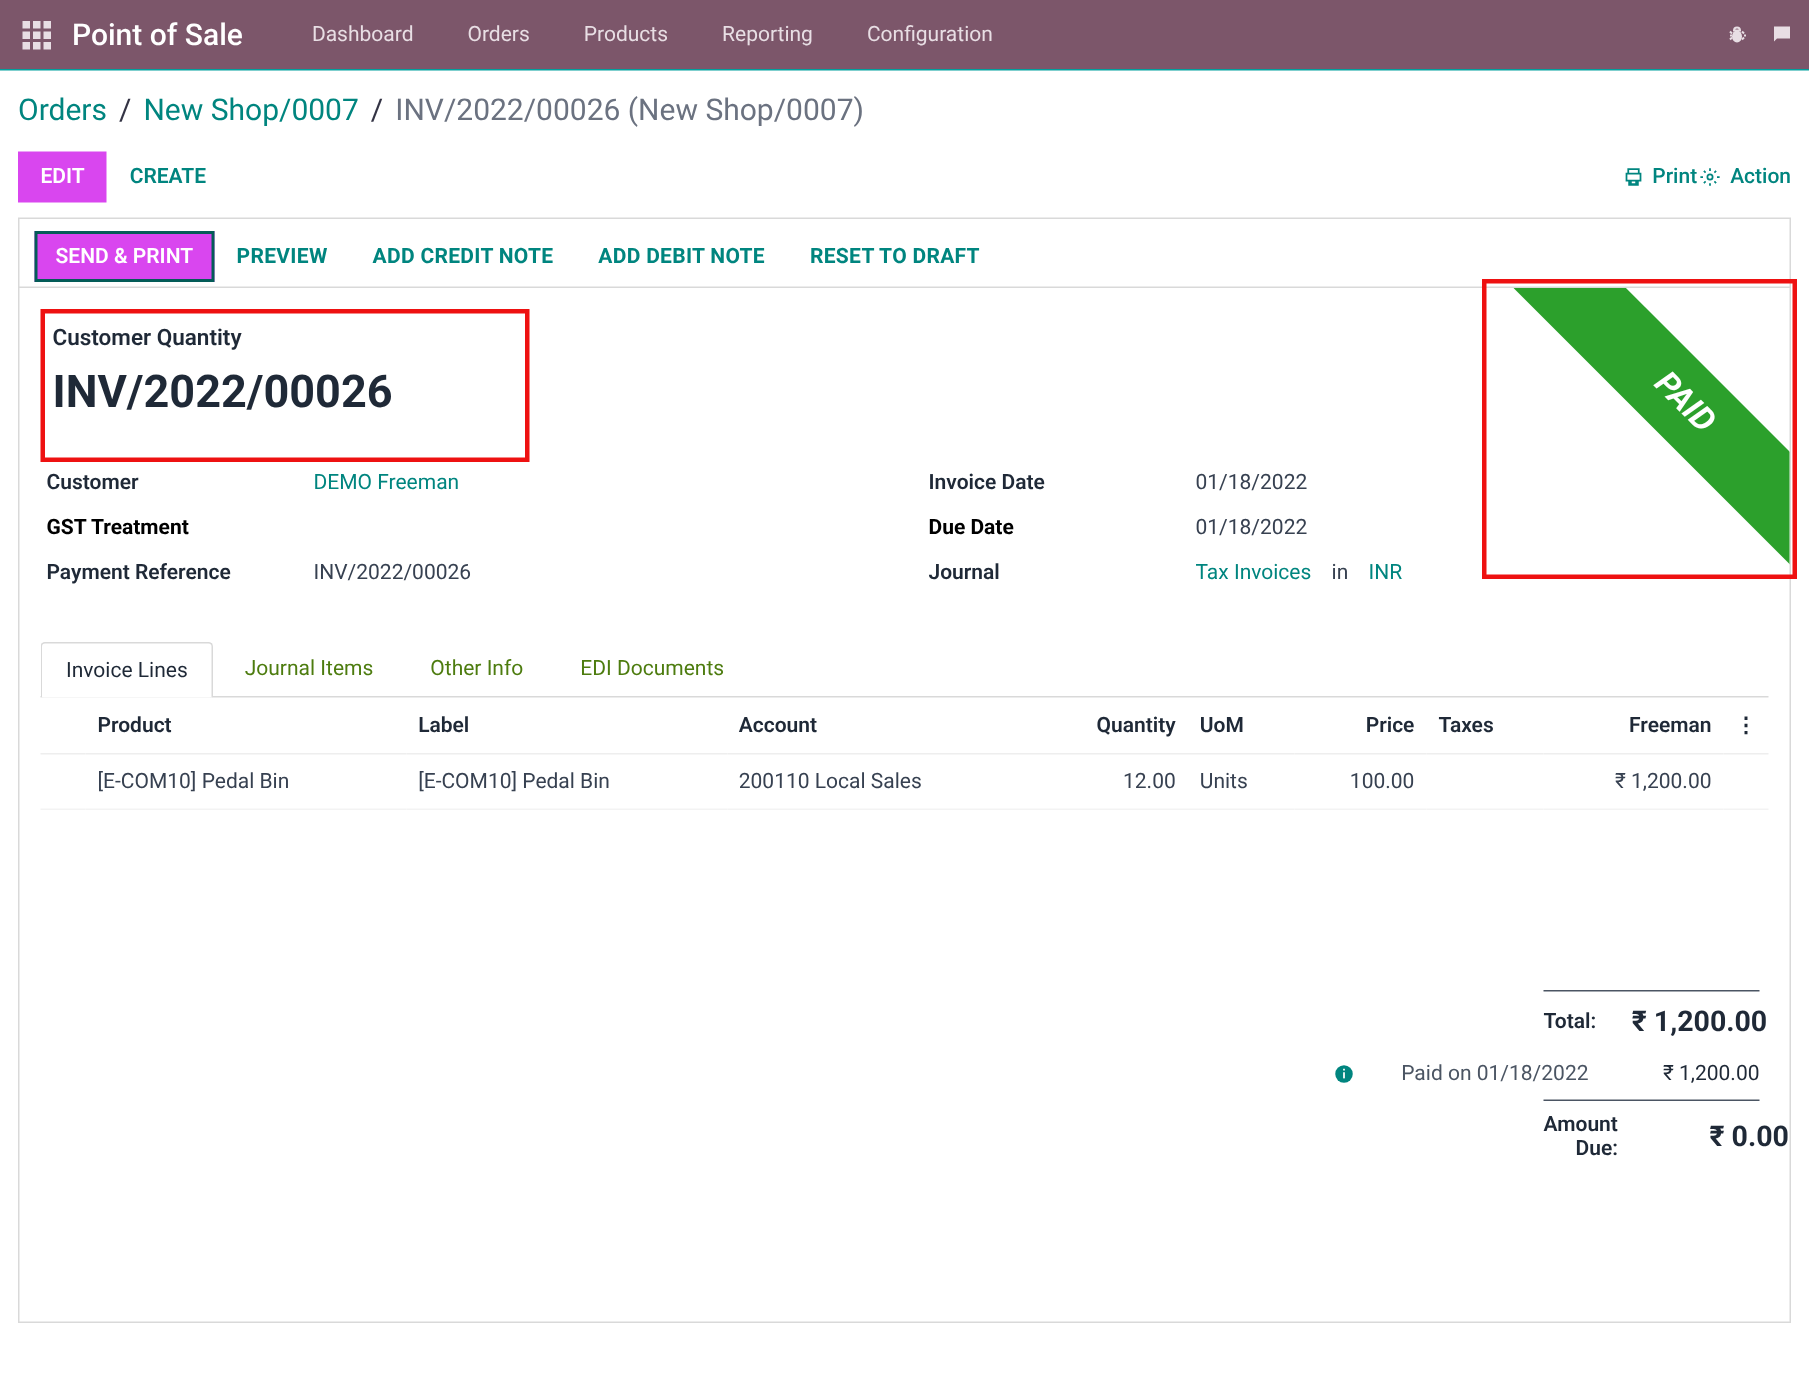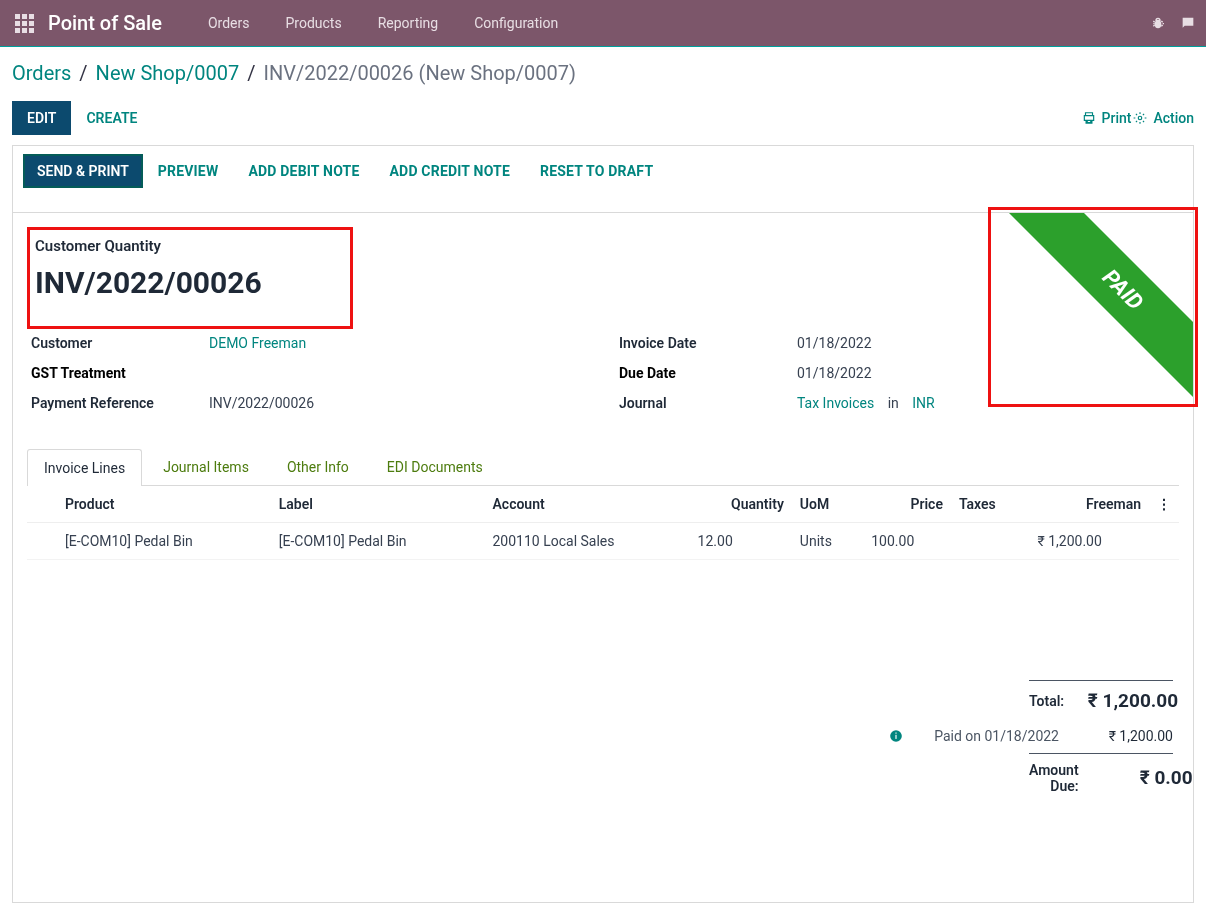--- a/index.html
+++ b/index.html
@@ -13,25 +13,25 @@
   .topnav a{color:#e8dee4;font-size:14px;padding:14px 18px;cursor:pointer}
   .top-actions{margin-left:auto;display:flex;align-items:center;gap:14px;padding-right:10px;color:#e8dee4}
   .accent-line{height:1px;background:#00a09d}
   .page-head{padding:14px 12px 10px}
   .breadcrumb{font-size:20px;display:flex;align-items:center;gap:8px;flex-wrap:wrap}
   .breadcrumb .link{color:#00857f;cursor:pointer}
   .breadcrumb .sep{color:#334}
   .breadcrumb .cur{color:#6b7280}
   .head-btns{display:flex;align-items:center;margin-top:16px}
   .btn{font-size:14px;font-weight:600;padding:8px 14px;border:1px solid transparent;cursor:pointer;background:none}
-  .btn.primary{background:#0c4a6e;color:#fff}
+  .btn.primary{background:#d946ef;color:#fff}
   .btn.link{color:#00857f}
   .head-right{margin-left:auto;display:flex;gap:2px;align-items:center}
   .head-right a{color:#00857f;font-size:14px;font-weight:500;cursor:pointer;display:flex;align-items:center;gap:6px}
-  .toolbar{border:1px solid #d9d9d9;display:flex;align-items:center;padding:8px 0 24px 10px}
+  .toolbar{border:1px solid #d9d9d9;display:flex;align-items:center;padding:8px 0 3px 10px}
   .toolbar .btn.primary{padding:7px 12px;border:2px solid #045c58}
   .toolbar .btn.link{font-weight:700;padding:7px 14px;letter-spacing:.2px}
   .status-wrap{margin-left:auto;display:flex;align-items:stretch}
   .status{padding:10px 16px;font-size:13px;font-weight:700}
   .status.draft{color:#a0a0a0;background:#fff;position:relative}
   .status.draft::after{content:"";position:absolute;right:-12px;top:0;bottom:0;width:0;height:0;border-top:19px solid transparent;border-bottom:19px solid transparent;border-left:12px solid #fff;z-index:2}
   .status.posted{background:#7c566a;color:#fff;padding-left:26px}
   .sheet{border:1px solid #d9d9d9;border-top:none;margin:0 0 0 0;padding:14px;position:relative;min-height:690px;background:#fff}
   .ribbon{position:absolute;top:0;right:0;width:200px;height:200px;overflow:hidden;pointer-events:none}
   .ribbon-text{position:absolute;width:280px;text-align:center;background:#2ca02c;color:#fff;font-weight:700;font-style:italic;font-size:22px;padding:14px 0;transform:rotate(45deg);top:50px;right:-70px;pointer-events:none}
@@ -49,21 +49,21 @@
   .fval{color:#374151}
   .fval.link{color:#00857f;cursor:pointer}
   .inlabel{color:#374151;margin:0 10px}
   .tabs{display:flex;border-bottom:1px solid #d9d9d9;margin-top:10px}
   .tab{padding:10px 16px;font-size:14px;color:#4d7c0f;border:1px solid transparent;border-bottom:none;cursor:pointer;background:none;margin-right:4px;border-radius:3px 3px 0 0}
   .tab.active{color:#1f2937;border-color:#d9d9d9;background:#fff;position:relative;top:1px}
   table.lines{width:100%;border-collapse:collapse;font-size:14px}
   table.lines th{text-align:left;font-weight:600;color:#1f2937;padding:10px 8px;border-bottom:1px solid #eee}
   table.lines th.r{text-align:right}
   table.lines td{padding:10px 8px;color:#374151;border-bottom:1px solid #f3f3f3}
-  table.lines td.r{text-align:left}
+  table.lines td.r{text-align:right}
   .kebab{width:18px;text-align:center;color:#6b7280;cursor:pointer}
   .totals{margin-top:120px;margin-left:auto;width:270px;font-size:14px;padding-right:6px}
   .trow{display:flex;justify-content:space-between;align-items:center;padding:8px 0}
   .trow .lab{color:#1f2937;font-weight:600;text-align:right;flex:1;padding-right:14px}
   .trow .amt{font-size:19px;font-weight:700;color:#1f2937;min-width:100px;text-align:right}
   .trow.small .lab{font-weight:400;color:#4b5563;line-height:1.2}
   .trow.small .amt{font-size:14px;font-weight:400}
   .trow.rule{border-top:1px solid #4b5563;margin-left:120px}
   .info-icon{color:#00857f;font-size:14px;cursor:pointer;position:relative;left:-20px}
   svg{display:block}
@@ -78,20 +78,21 @@
       <span></span>
       <span></span>
       <span></span>
       <span></span>
       <span></span>
       <span></span>
       <span></span>
   </div>
   <div class="brand">Point of Sale</div>
   <nav class="topnav">
+    <a>Dashboard</a>
     <a>Orders</a>
     <a>Products</a>
     <a>Reporting</a>
     <a>Configuration</a>
   </nav>
   <div class="top-actions">
     <span>
       <svg width="16" height="16" viewBox="0 0 24 24" fill="currentColor">
           <path d="M12 5a3 3 0 013 3h-6a3 3 0 013-3zm-7 8h2m12 0h2M5 9l2 2m10-2l2 2M5 17l2-2m10 2l2-2" stroke="currentColor" stroke-width="2" fill="none"></path>
           <ellipse cx="12" cy="14" rx="5" ry="6" fill="currentColor"></ellipse>
@@ -136,22 +137,22 @@
         <span>Action</span>
       </a>
     </div>
   </div>
 </div>
 
 <div style="padding:0 12px">
 <div class="toolbar">
   <button class="btn primary">SEND &amp; PRINT</button>
   <button class="btn link">PREVIEW</button>
+  <button class="btn link">ADD CREDIT NOTE</button>
   <button class="btn link">ADD DEBIT NOTE</button>
-  <button class="btn link">ADD CREDIT NOTE</button>
   <button class="btn link">RESET TO DRAFT</button>
 </div>
 
 <div class="sheet">
   <div class="ribbon">
     <div class="ribbon-text">PAID</div>
   </div>
   <div class="hl-box hl1"></div>
   <div class="hl-box hl2"></div>
 

